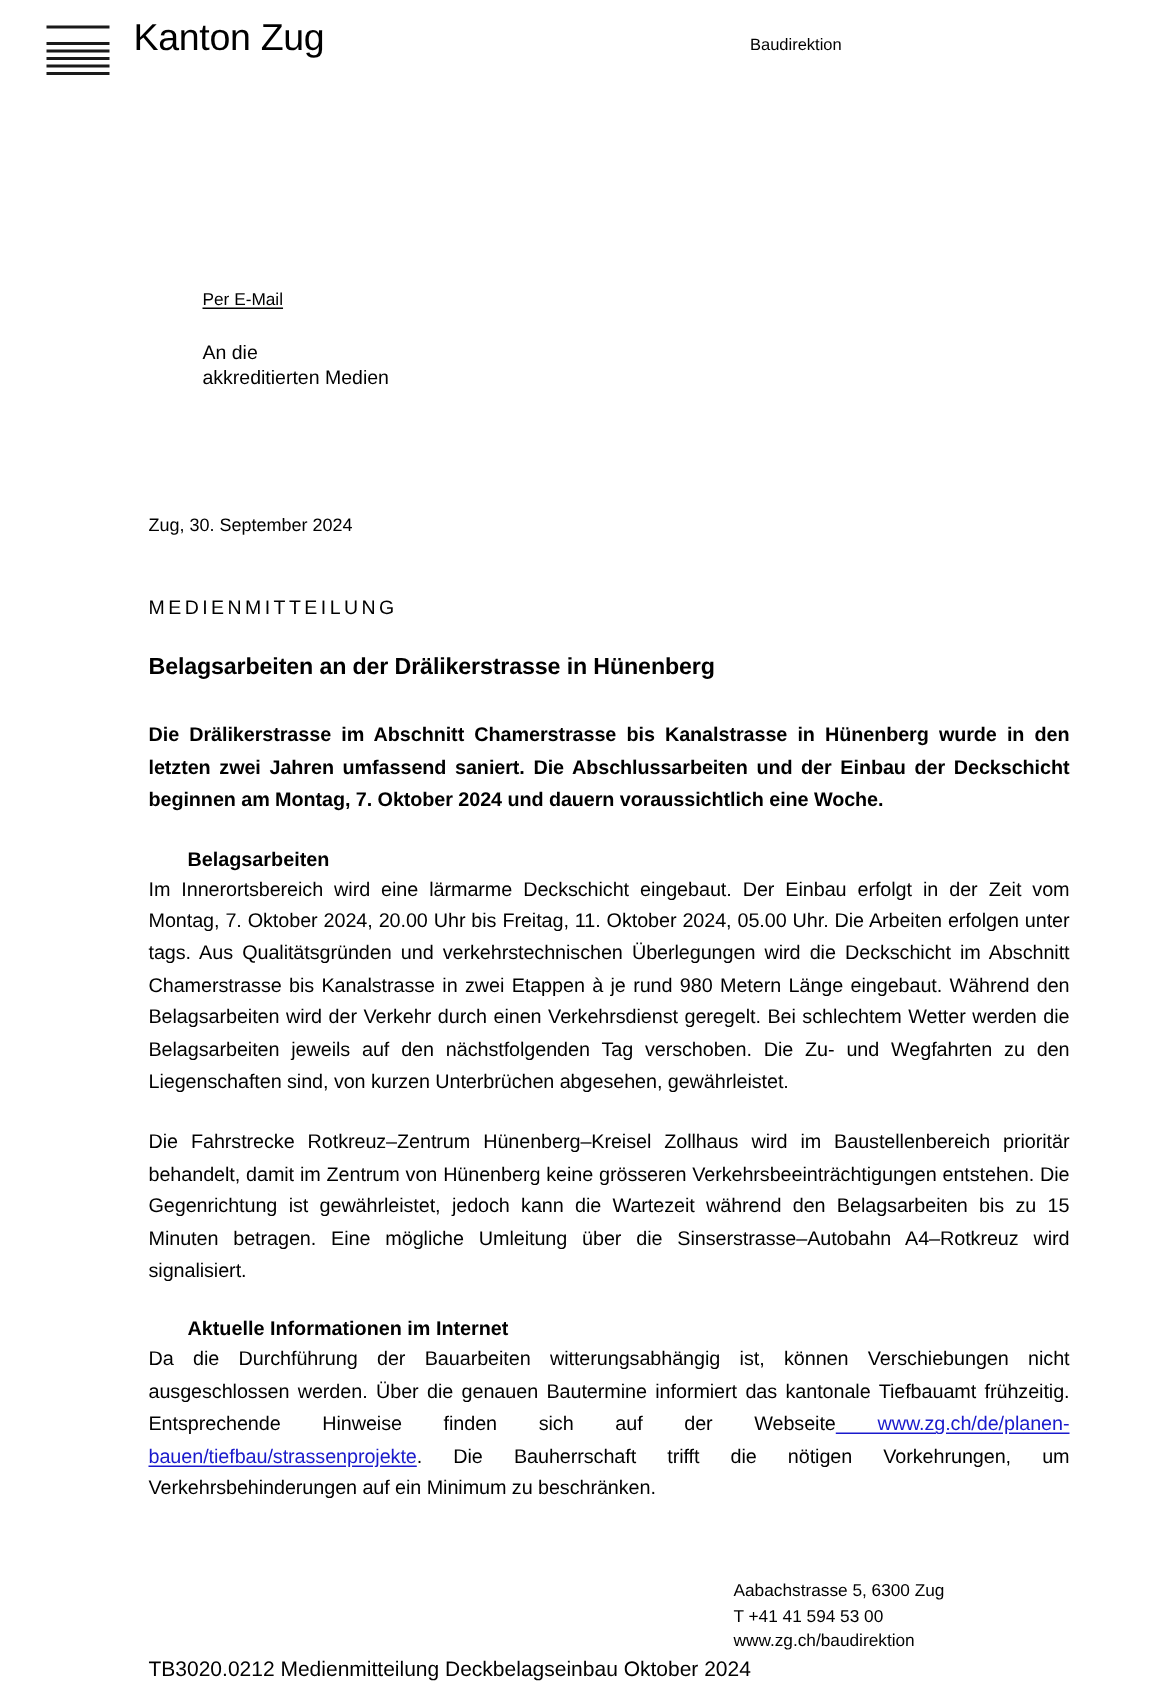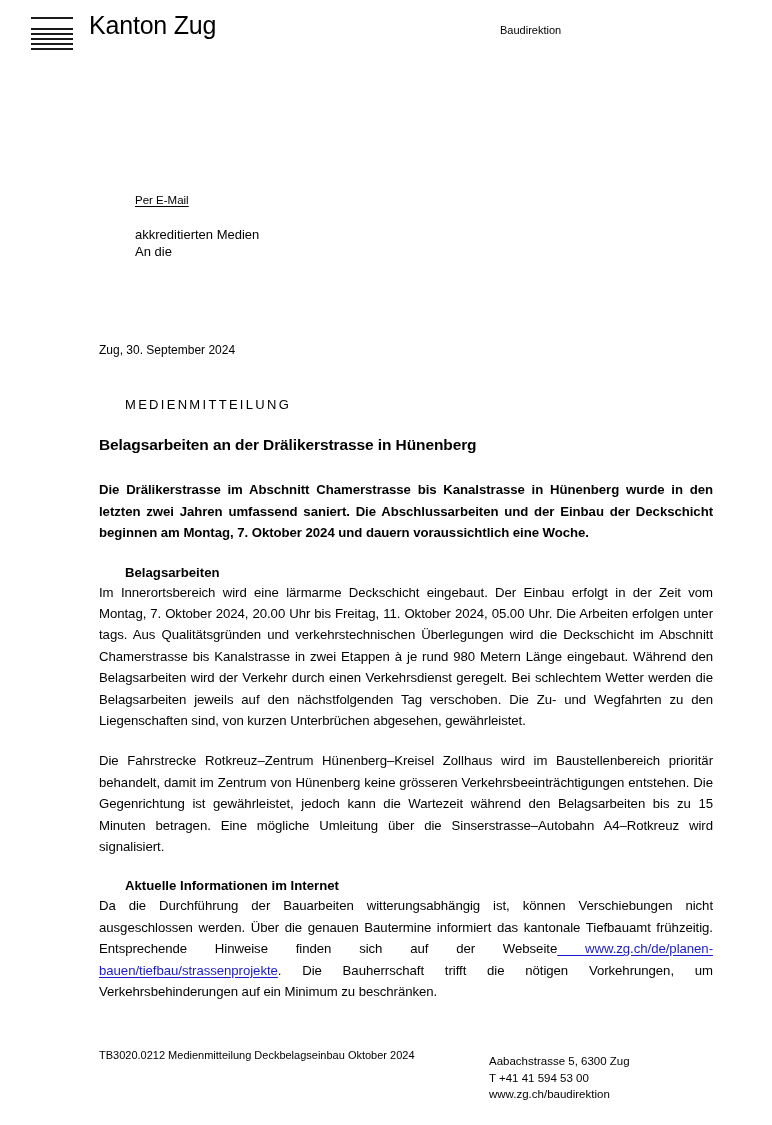--- a/index.html
+++ b/index.html
@@ -111,21 +111,20 @@
     top: 396px;
     width: 614px;
   }
 
   .eyebrow {
     font-size: 13px;
     line-height: 17px;
     letter-spacing: 2.3px;
     font-weight: 400;
     color: #000;
-    margin-left: 26px;
   }
 
   .doc-title {
     margin-top: 22px;
     font-size: 15.5px;
     line-height: 20px;
     font-weight: bold;
     letter-spacing: -0.1px;
   }
 
@@ -158,22 +157,22 @@
     color: #1a1acc;
     text-decoration: underline;
     text-underline-offset: 2px;
     cursor: pointer;
   }
 
   
   .footer-ref {
     position: absolute;
     left: 99px;
-    top: 1048px;
-    font-size: 11px;
+    top: 1105px;
+    font-size: 14px;
     line-height: 15px;
   }
   .footer-contact {
     position: absolute;
     left: 489px;
     top: 1053px;
     font-size: 11.5px;
     line-height: 16.5px;
   }
   .footer-contact div { white-space: nowrap; }
@@ -196,22 +195,22 @@
       </div>
       <div class="logo-word">Kanton Zug</div>
     </div>
 
     <div class="dept-label">Baudirektion</div>
   </div>
 
   <div class="addr-block">
     <div class="per-email">Per E-Mail</div>
     <div class="recipient">
+      <div>An die</div>
       <div>akkreditierten Medien</div>
-      <div>An die</div>
     </div>
   </div>
 
   <div class="date-line">Zug, 30. September 2024</div>
 
   <div class="body-wrap">
 
     <div class="eyebrow">MEDIENMITTEILUNG</div>
 
     <div class="doc-title">Belagsarbeiten an der Drälikerstrasse in Hünenberg</div>

